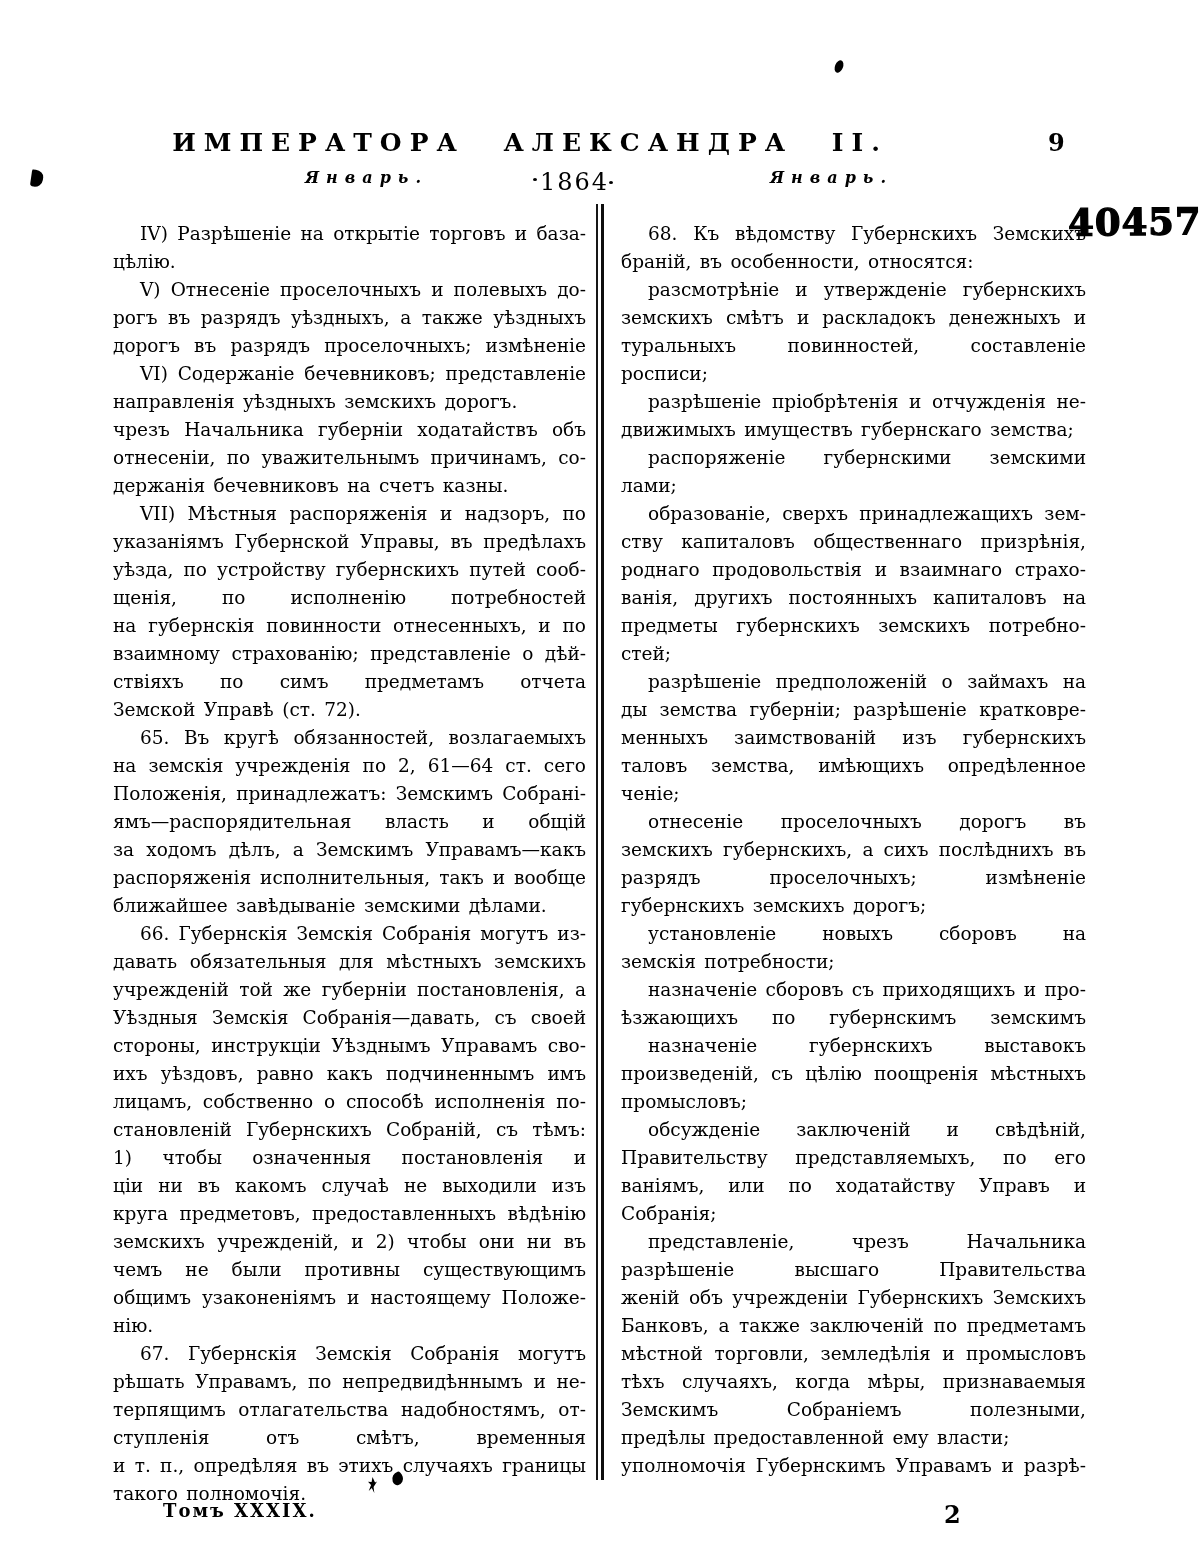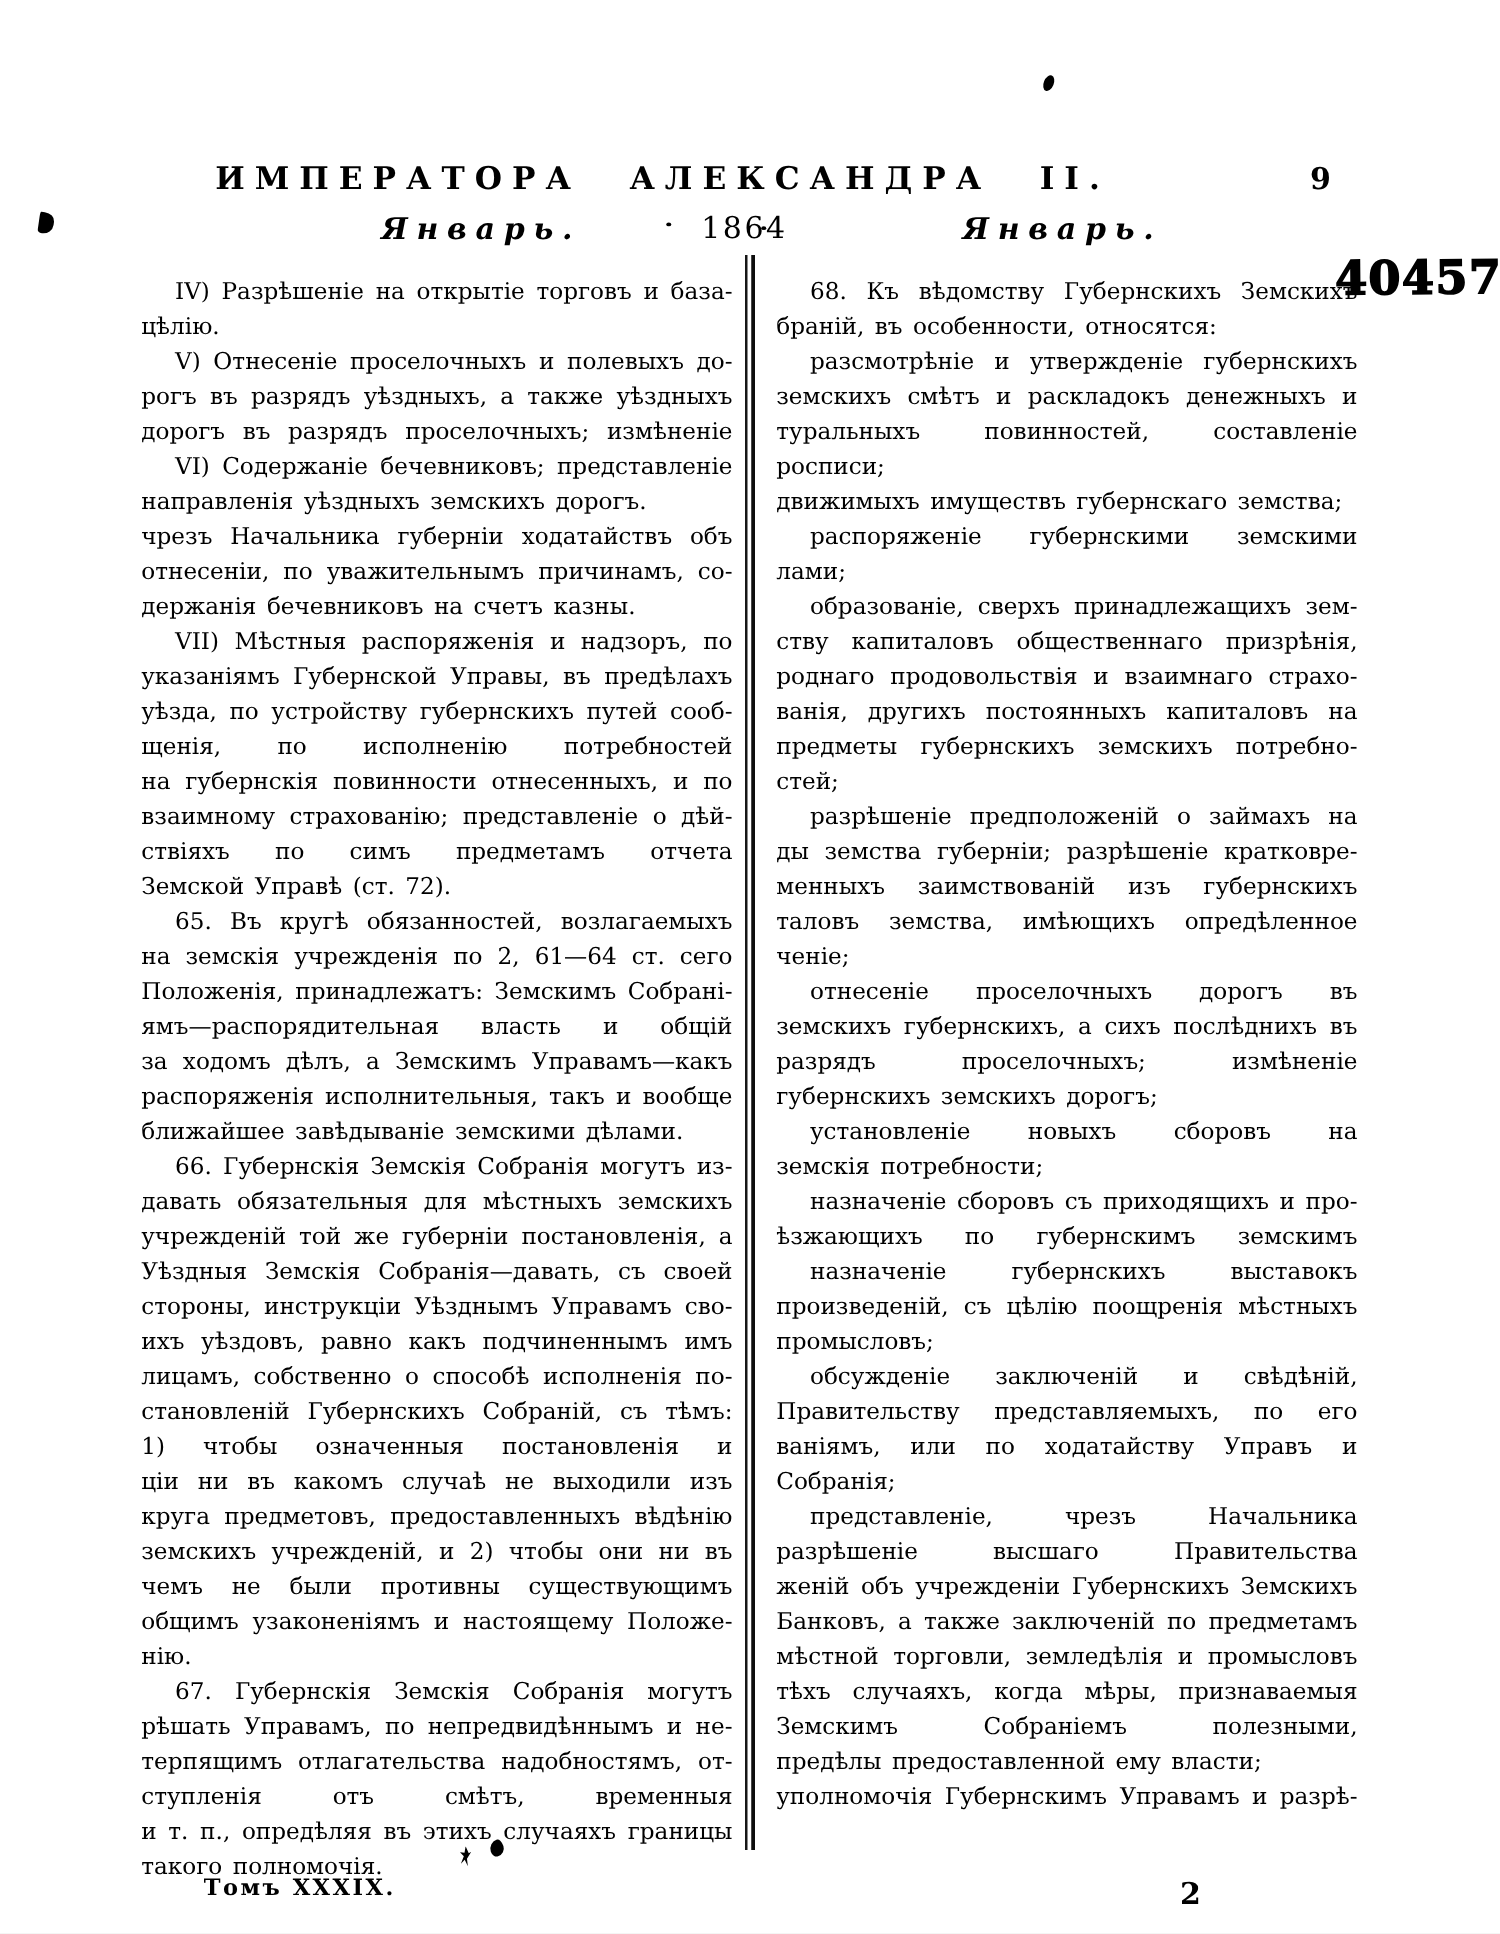--- a/index.html
+++ b/index.html
@@ -20,27 +20,27 @@
     letter-spacing:8px; word-spacing:22px;
     white-space:nowrap;
   }
   .page-number {
     position:absolute; top:128px; left:1048px;
     font-size:24px; font-weight:bold;
   }
   .month-label {
     position:absolute; top:168px;
     font-style:italic; font-weight:bold;
-    font-size:24px; letter-spacing:7px;
+    font-size:16px; letter-spacing:7px;
     white-space:nowrap;
   }
   .month-left  { left:305px; }
   .month-right { left:770px; }
   .year-label {
-    position:absolute; top:168px; left:561px;
+    position:absolute; top:168px; left:540px;
     font-size:24px; letter-spacing:2px;
   }
   .stamp {
     position:absolute; top:200px; left:1068px;
     font-size:37px; font-weight:bold;
     letter-spacing:1px;
     -webkit-text-stroke:1.3px #000;
     transform:rotate(-0.6deg);
     white-space:nowrap;
   }
@@ -173,20 +173,21 @@
       <div class="line">и т. п., опредѣляя въ этихъ случаяхъ границы</div>
       <div class="line end">такого полномочія.</div>
     </div>
   <div class="col col-right">
       <div class="line indent">68. Къ вѣдомству Губернскихъ Земскихъ Со-</div>
       <div class="line end">браній, въ особенности, относятся:</div>
       <div class="line indent">разсмотрѣніе и утвержденіе губернскихъ</div>
       <div class="line">земскихъ смѣтъ и раскладокъ денежныхъ и на-</div>
       <div class="line">туральныхъ повинностей, составленіе земской</div>
       <div class="line end">росписи;</div>
+      <div class="line indent">разрѣшеніе пріобрѣтенія и отчужденія не-</div>
       <div class="line end">движимыхъ имуществъ губернскаго земства;</div>
       <div class="line indent">распоряженіе губернскими земскими капита-</div>
       <div class="line end">лами;</div>
       <div class="line indent">образованіе, сверхъ принадлежащихъ зем-</div>
       <div class="line">ству капиталовъ общественнаго призрѣнія, на-</div>
       <div class="line">роднаго продовольствія и взаимнаго страхо-</div>
       <div class="line">ванія, другихъ постоянныхъ капиталовъ на</div>
       <div class="line">предметы губернскихъ земскихъ потребно-</div>
       <div class="line end">стей;</div>
       <div class="line indent">разрѣшеніе предположеній о займахъ на нуж-</div>

